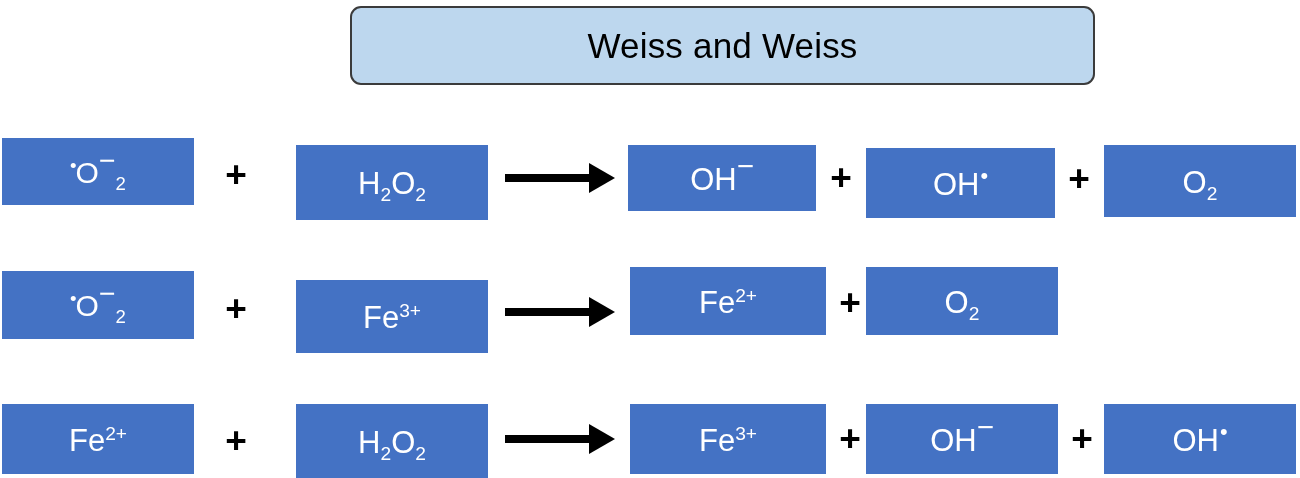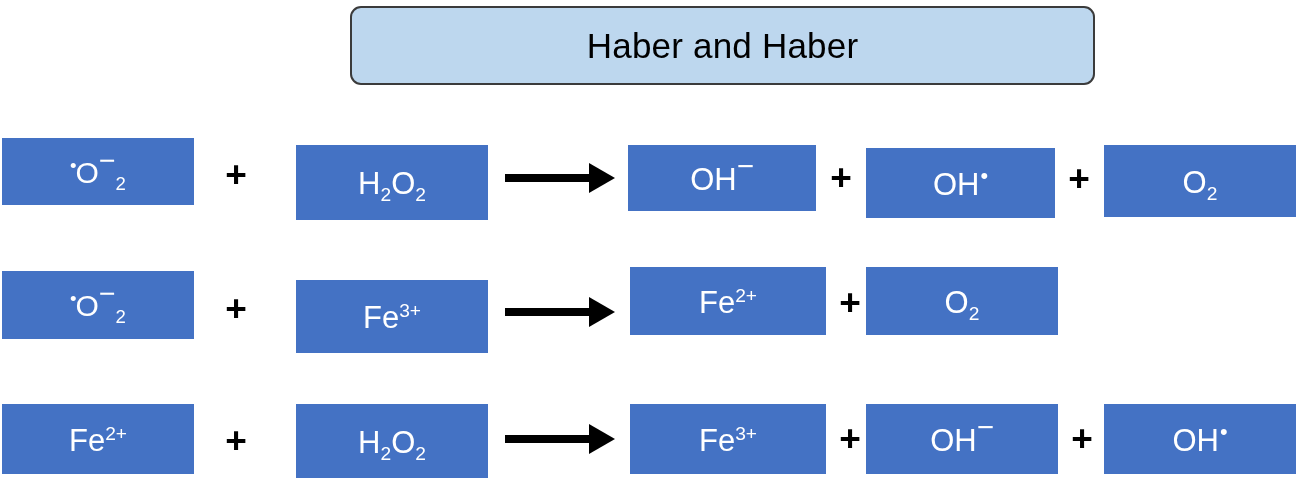--- a/index.html
+++ b/index.html
@@ -136,21 +136,21 @@
     border-top: 15px solid transparent;
     border-bottom: 15px solid transparent;
     border-left: 26px solid #000000;
     flex: 0 0 auto;
   }
 </style>
 </head>
 <body>
 
 <div id="title-banner">
-  <span id="title-text">Haber and Haber</span>
+  <span id="title-text">Weiss and Weiss</span>
 </div>
 
 <div class="reaction-row" id="row-0">
     <div class="species-box" style="left: 2px; top: 5px; width: 192px; height: 67px; background: rgb(68, 114, 196); color: rgb(255, 255, 255); font-size: 30px;">
       <span class="species-label"><span class="radical-lead">•</span>O<span class="sup-minus">−</span><span class="sub">2</span></span>
     </div>
     <div class="plus-op" style="left: 222px; top: 21px; color: rgb(0, 0, 0);">+</div>
     <div class="species-box" style="left: 296px; top: 12px; width: 192px; height: 75px; background: rgb(68, 114, 196); color: rgb(255, 255, 255); font-size: 31px;">
       <span class="species-label">H<span class="sub">2</span>O<span class="sub">2</span></span>
     </div>

